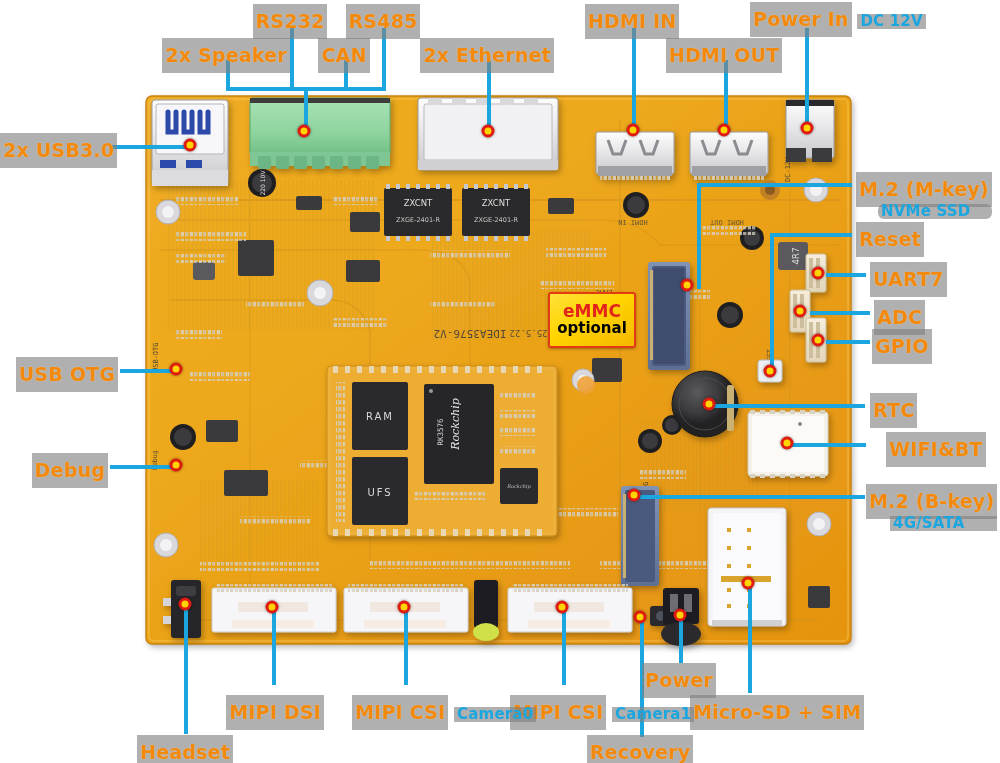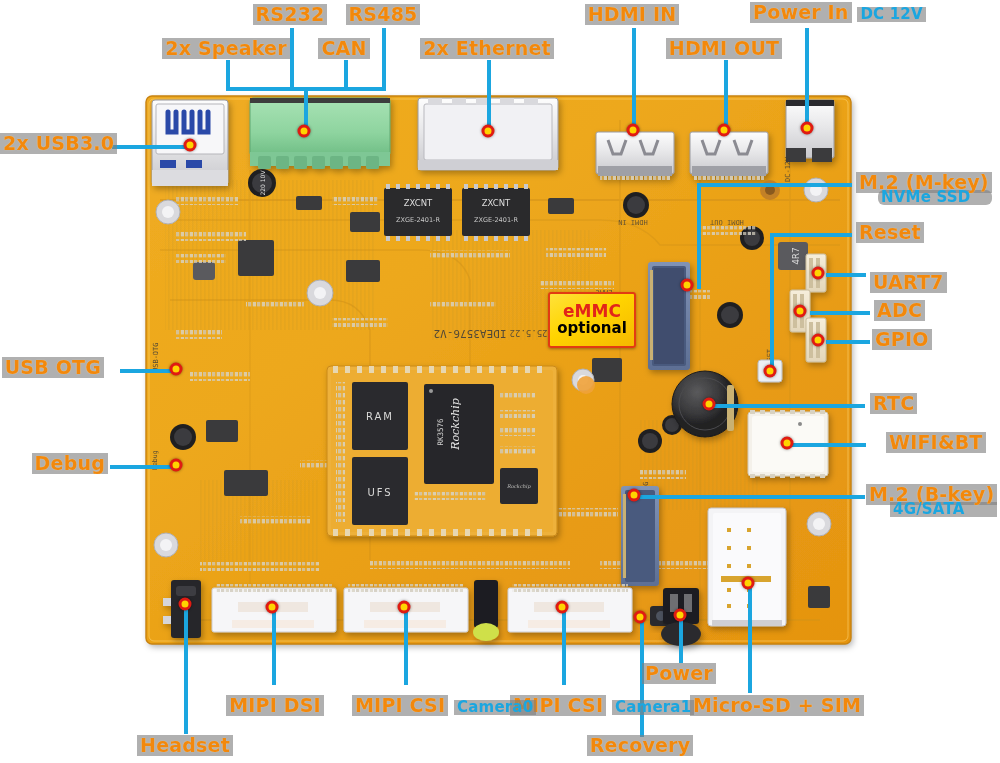--- a/index.html
+++ b/index.html
@@ -4,21 +4,21 @@
 <style>
   html,body{margin:0;padding:0;background:#fff;}
   body{width:1000px;height:763px;position:relative;overflow:hidden;
        font-family:"DejaVu Sans","Liberation Sans",sans-serif;}
   #stage{position:absolute;inset:0;width:1000px;height:763px;}
 
   
   .lbl{position:absolute;white-space:nowrap;line-height:1.0;
        font-weight:bold;letter-spacing:.2px;}
   .lbl .t1{display:block;color:#f2880c;font-size:19px;
-           background:rgba(128,128,128,.62);padding:1px 3px;
+           background:rgba(128,128,128,.62);padding:8px 3px;
            text-shadow:0 0 1px rgba(255,230,180,.8);}
   .lbl .t2{display:block;color:#1ba6e0;font-size:15px;margin-top:-3px;
            background:rgba(128,128,128,.62);padding:0 3px;}
   .lbl.ctr{text-align:center;}
   .lbl.ctr .t1,.lbl.ctr .t2{display:inline-block;}
   .lbl.r{text-align:left;}
   .lbl.l{text-align:right;}
   .lbl.l .t1,.lbl.l .t2{display:inline-block;}
 
   
@@ -618,21 +618,21 @@
 
   <div class="lbl r" style="left:856px;top:172px;">
     <span class="t1">M.2 (M-key)</span>
     <span class="t2" style="margin-left:22px;border-radius:6px;">NVMe SSD</span>
   </div>
 
   <div class="lbl r" style="left:856px;top:222px;">
     <span class="t1">Reset</span>
   </div>
 
-  <div class="lbl r" style="left:870px;top:262px;margin-top:10px;">
+  <div class="lbl r" style="left:870px;top:262px;">
     <span class="t1">UART7</span>
   </div>
 
   <div class="lbl r" style="left:874px;top:300px;">
     <span class="t1">ADC</span>
   </div>
 
   <div class="lbl r" style="left:872px;top:329px;">
     <span class="t1">GPIO</span>
   </div>
@@ -673,21 +673,21 @@
   </div>
 
   <div class="lbl ctr" style="left:222px;top:695px;width:106px;">
     <span class="t1">MIPI DSI</span>
   </div>
 
   <div class="lbl ctr" style="left:132px;top:735px;width:106px;">
     <span class="t1">Headset</span>
   </div>
 
-  <div class="lbl l" style="left:0px;top:357px;width:104px;">
+  <div class="lbl l" style="left:0px;top:357px;width:118px;">
     <span class="t1">USB OTG</span>
   </div>
 
   <div class="lbl l" style="left:0px;top:453px;width:108px;">
     <span class="t1">Debug</span>
   </div>
 
 </div>
 
 </body></html>

